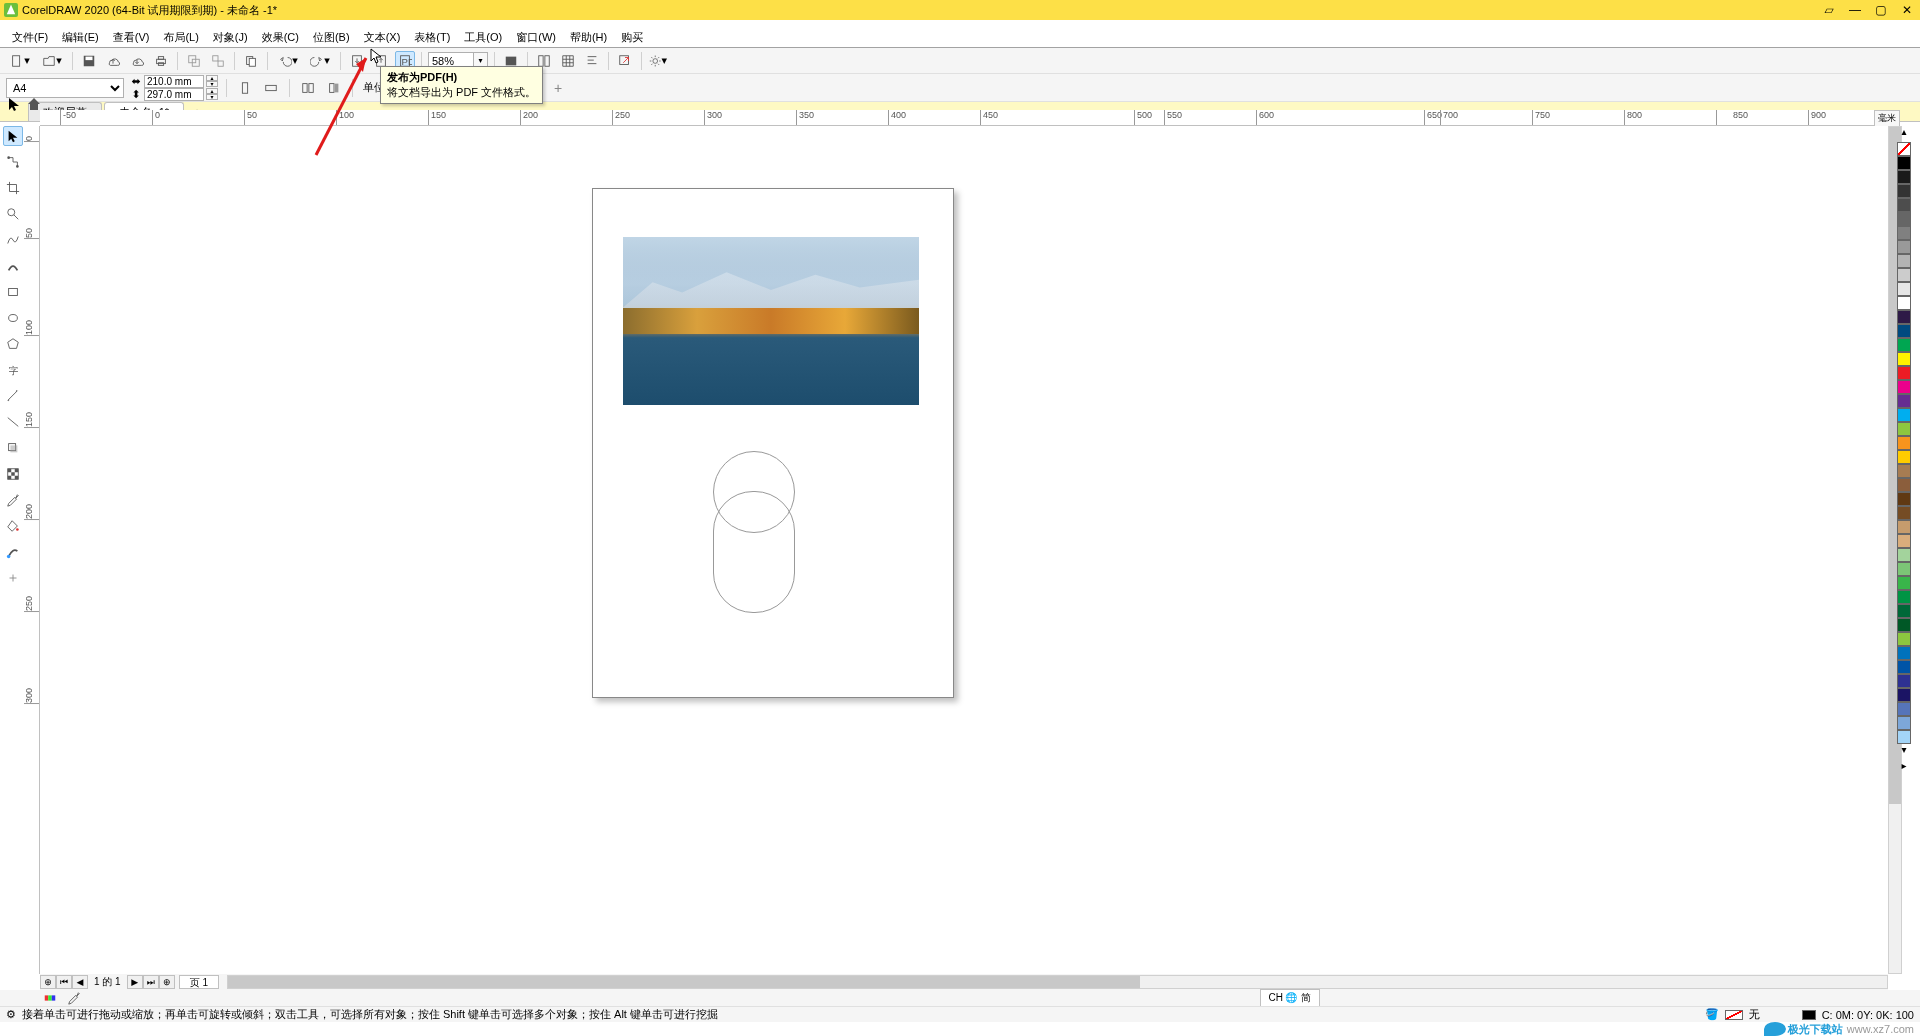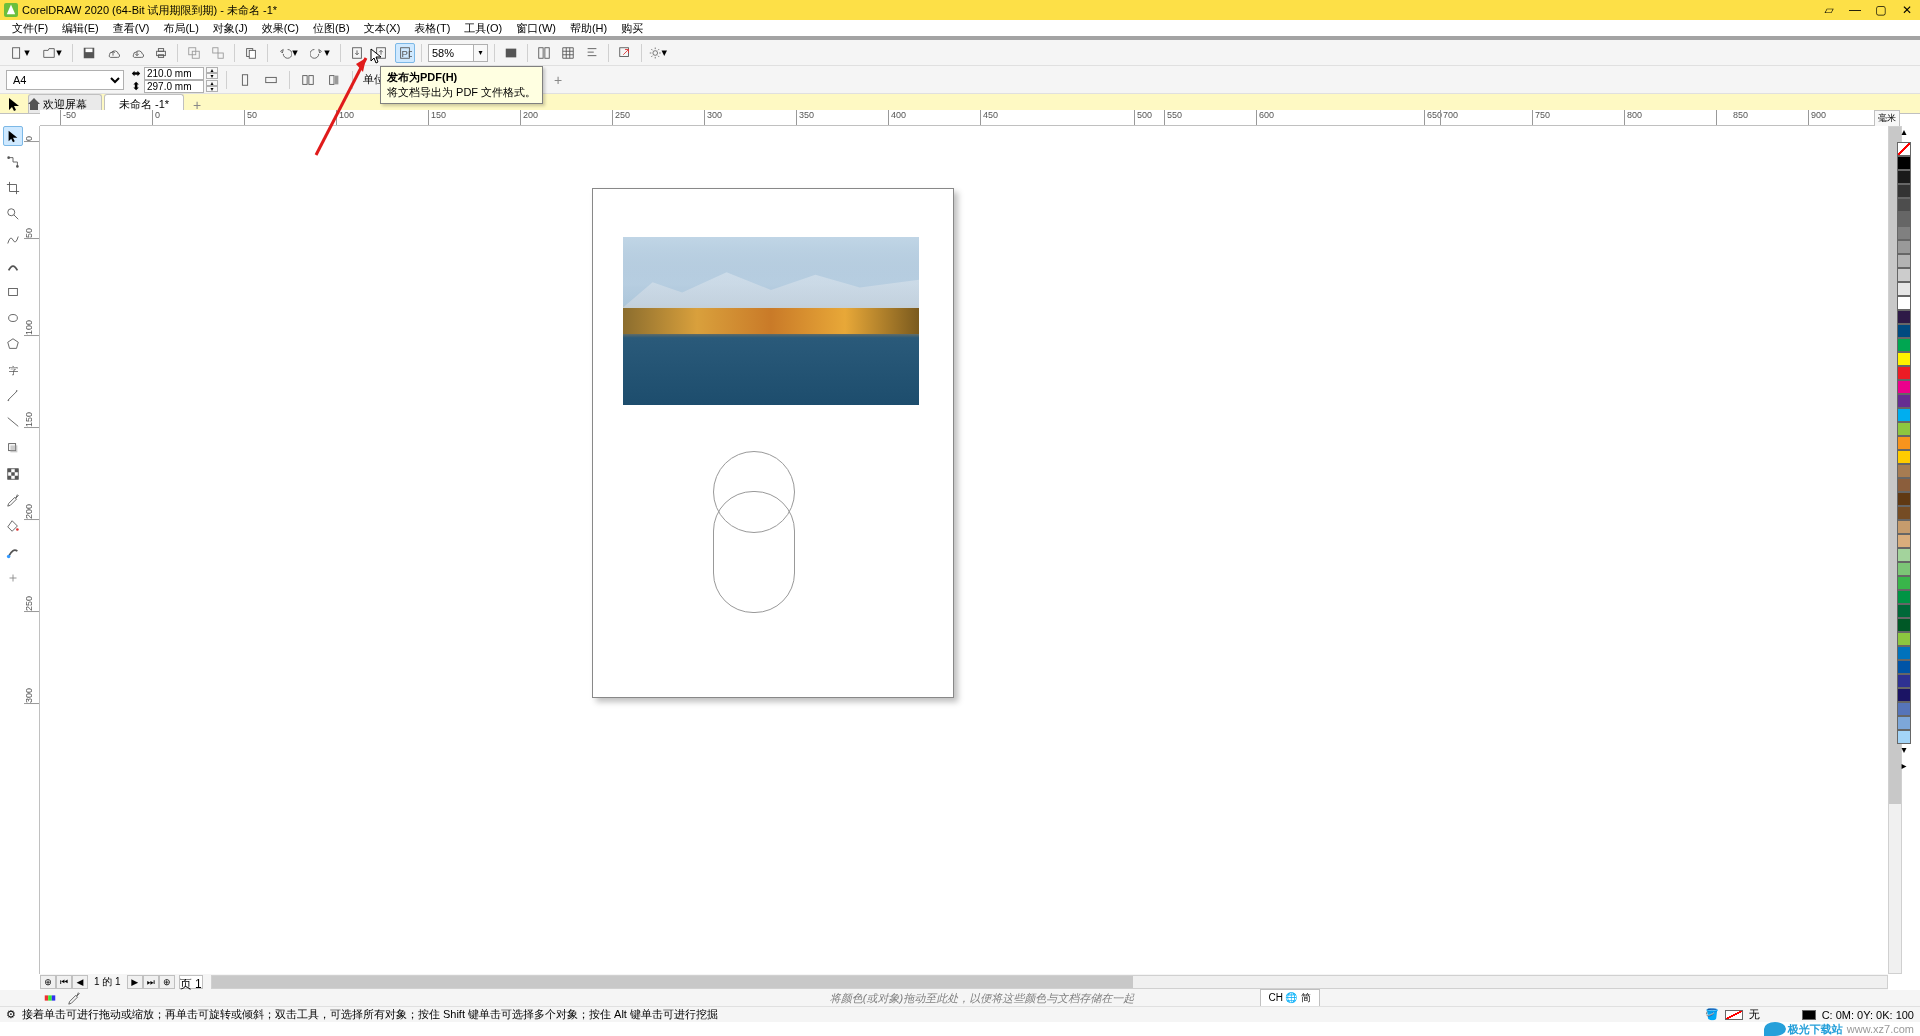--- a/index.html
+++ b/index.html
@@ -6,21 +6,21 @@
 html, body { width: 1920px; height: 1036px; overflow: hidden; background: #fff; }
 
 
 .titlebar { height: 20px; background: #fde047; display: flex; align-items: center; padding: 0 4px; }
 .titlebar .app-icon { width: 14px; height: 14px; background: #6bbf3c; border-radius: 2px; margin-right: 4px; display:flex; align-items:center; justify-content:center; }
 .titlebar .title-text { font-size: 11px; }
 .window-btns { margin-left: auto; display: flex; gap: 8px; }
 .window-btns .wbtn { width: 18px; height: 14px; display:flex; align-items:center; justify-content:center; font-size:12px; }
 
 
-.menubar { height: 20px; background: #fff; display: flex; align-items: center; padding: 0 6px; gap: 2px; border-bottom: 4px solid #a3a3a3;}
+.menubar { height: 20px; background: #fff; display: flex; align-items: center; padding: 0 6px; gap: 2px; border-bottom: 1px solid #a3a3a3; margin-top: 8px;}
 .menubar .mitem { padding: 2px 6px; font-size: 11px; cursor: default; }
 
 
 .toolbar1 { height: 26px; background: #f5f5f5; display: flex; align-items: center; padding: 0 6px; gap: 4px; border-bottom: 1px solid #e0e0e0; }
 .tbtn { width: 20px; height: 20px; display: flex; align-items:center; justify-content:center; border: 1px solid transparent; border-radius:2px; }
 .tbtn svg { width:14px; height:14px; }
 .tbtn.active { background:#cfe9ff; border-color:#7cb8e6; }
 .tsep { width: 1px; height: 18px; background: #d0d0d0; margin: 0 2px; }
 .tbtn.drop { width: 28px; }
 .zoom-combo { display:flex; align-items:center; }
@@ -85,21 +85,21 @@
 .palette { position:absolute; right:2px; top:126px; width:28px; bottom:62px; display:flex; flex-direction:column; align-items:center; }
 .palette .pal-arrow { height:16px; font-size:10px; }
 .palette .swatch { width:14px; height:14px; border:1px solid #666; margin-bottom:0px; }
 .palette .noswatch { width:14px; height:14px; border:1px solid #666; background:linear-gradient(to bottom right, #fff 45%, #f00 45%, #f00 55%, #fff 55%); }
 
 
 .hscroll-area { position:absolute; left:40px; right:32px; bottom:46px; height:16px; background:#f5f5f5; display:flex; align-items:center; }
 .hscroll-area .page-nav { display:flex; align-items:center; gap:0; }
 .hscroll-area .nbtn { width:16px; height:14px; border:1px solid #c0c0c0; background:#f0f0f0; display:flex; align-items:center; justify-content:center; font-size:9px; }
 .hscroll-area .page-count { padding:0 6px; font-size:10px; }
-.hscroll-area .page-tab { height:14px; padding:0 0; border:1px solid #c0c0c0; background:#fff; font-size:12px; margin-left:4px; }
+.hscroll-area .page-tab { height:14px; padding:0 10px; border:1px solid #c0c0c0; background:#fff; font-size:10px; margin-left:4px; }
 .hscroll-area .scrolltrack { flex:1; height:14px; background:#f0f0f0; border:1px solid #d0d0d0; margin-left:8px; position:relative; }
 .hscroll-area .scrollthumb { position:absolute; left:0; width:55%; height:100%; background:#c8c8c8; }
 
 
 .helper-row { position:absolute; left:0; right:0; bottom:30px; height:16px; background:#f5f5f5; display:flex; align-items:center; padding:0 40px; }
 .helper-row .hint { flex:1; text-align:center; color:#808080; font-style:italic; font-size:11px; }
 .helper-row .ime { position:absolute; right:600px; padding:1px 8px; border:1px solid #c0c0c0; background:#fff; font-size:10px; }
 
 
 .statusbar { position:absolute; left:0; right:0; bottom:14px; height:16px; background:#f5f5f5; display:flex; align-items:center; padding:0 6px; font-size:11px; border-top:1px solid #e0e0e0; }
@@ -615,21 +615,20 @@
           <rect x="6" y="5" width="4" height="6" fill="#3e3"></rect>
           <rect x="10" y="5" width="4" height="6" fill="#33e"></rect>
         </svg>
       </div>
     <div class="tbtn">
         <svg viewBox="0 0 16 16">
           <path d="M13 2l1 1-3 3 1 1-7 7-3 1 1-3 7-7 1 1z" fill="none" stroke="#555"></path>
         </svg>
       </div>
   </div>
-  <div class="hint">将颜色(或对象)拖动至此处，以便将这些颜色与文档存储在一起</div>
   <div class="ime">CH 🌐 简</div>
 </div>
 
 <div class="statusbar">
   <div class="left">
     <span>⚙</span>
     <span>接着单击可进行拖动或缩放；再单击可旋转或倾斜；双击工具，可选择所有对象；按住 Shift 键单击可选择多个对象；按住 Alt 键单击可进行挖掘</span>
   </div>
   <div class="right">
     <span>🪣</span>

